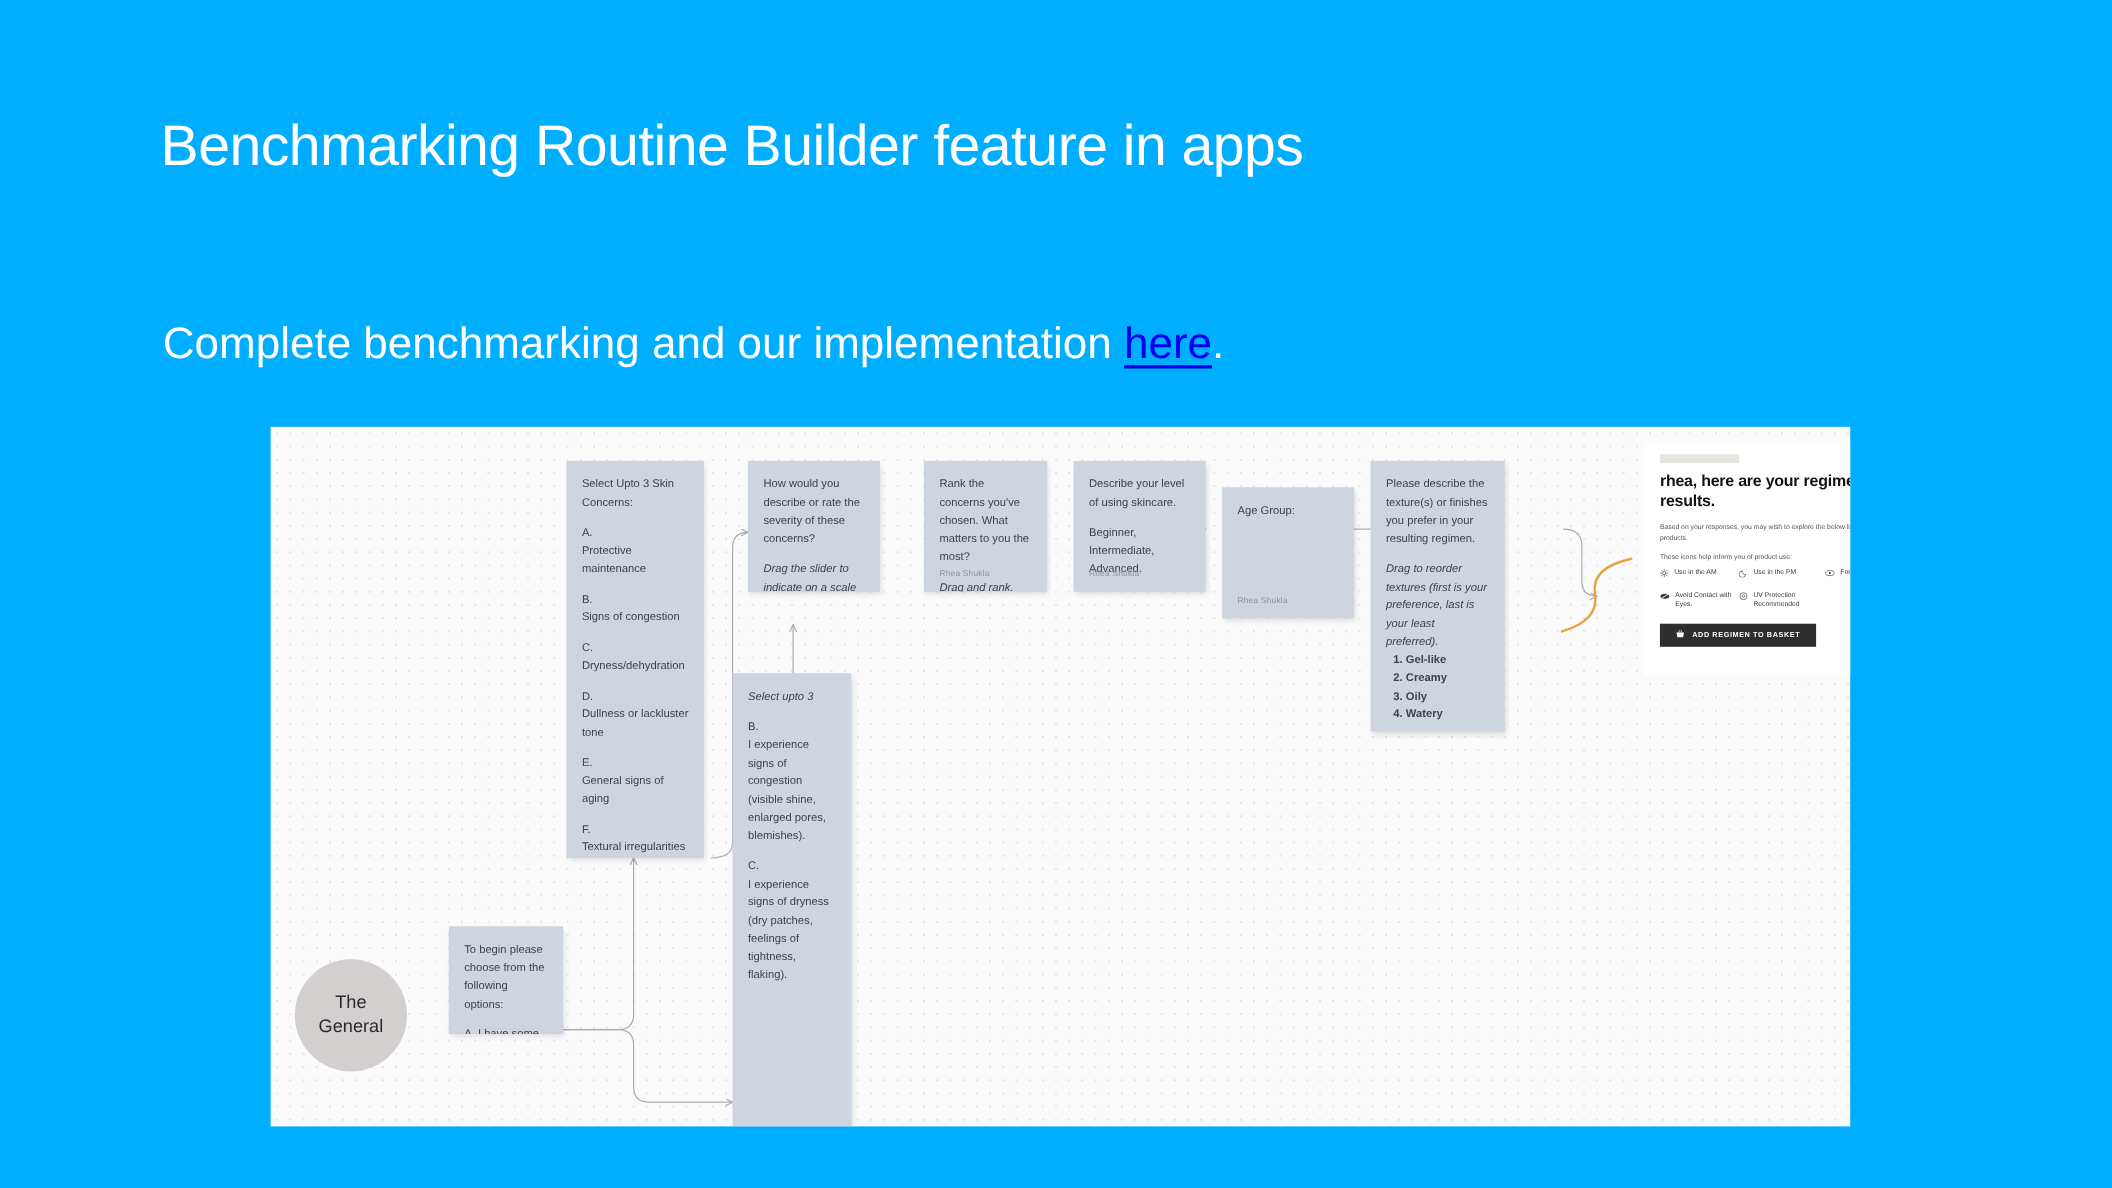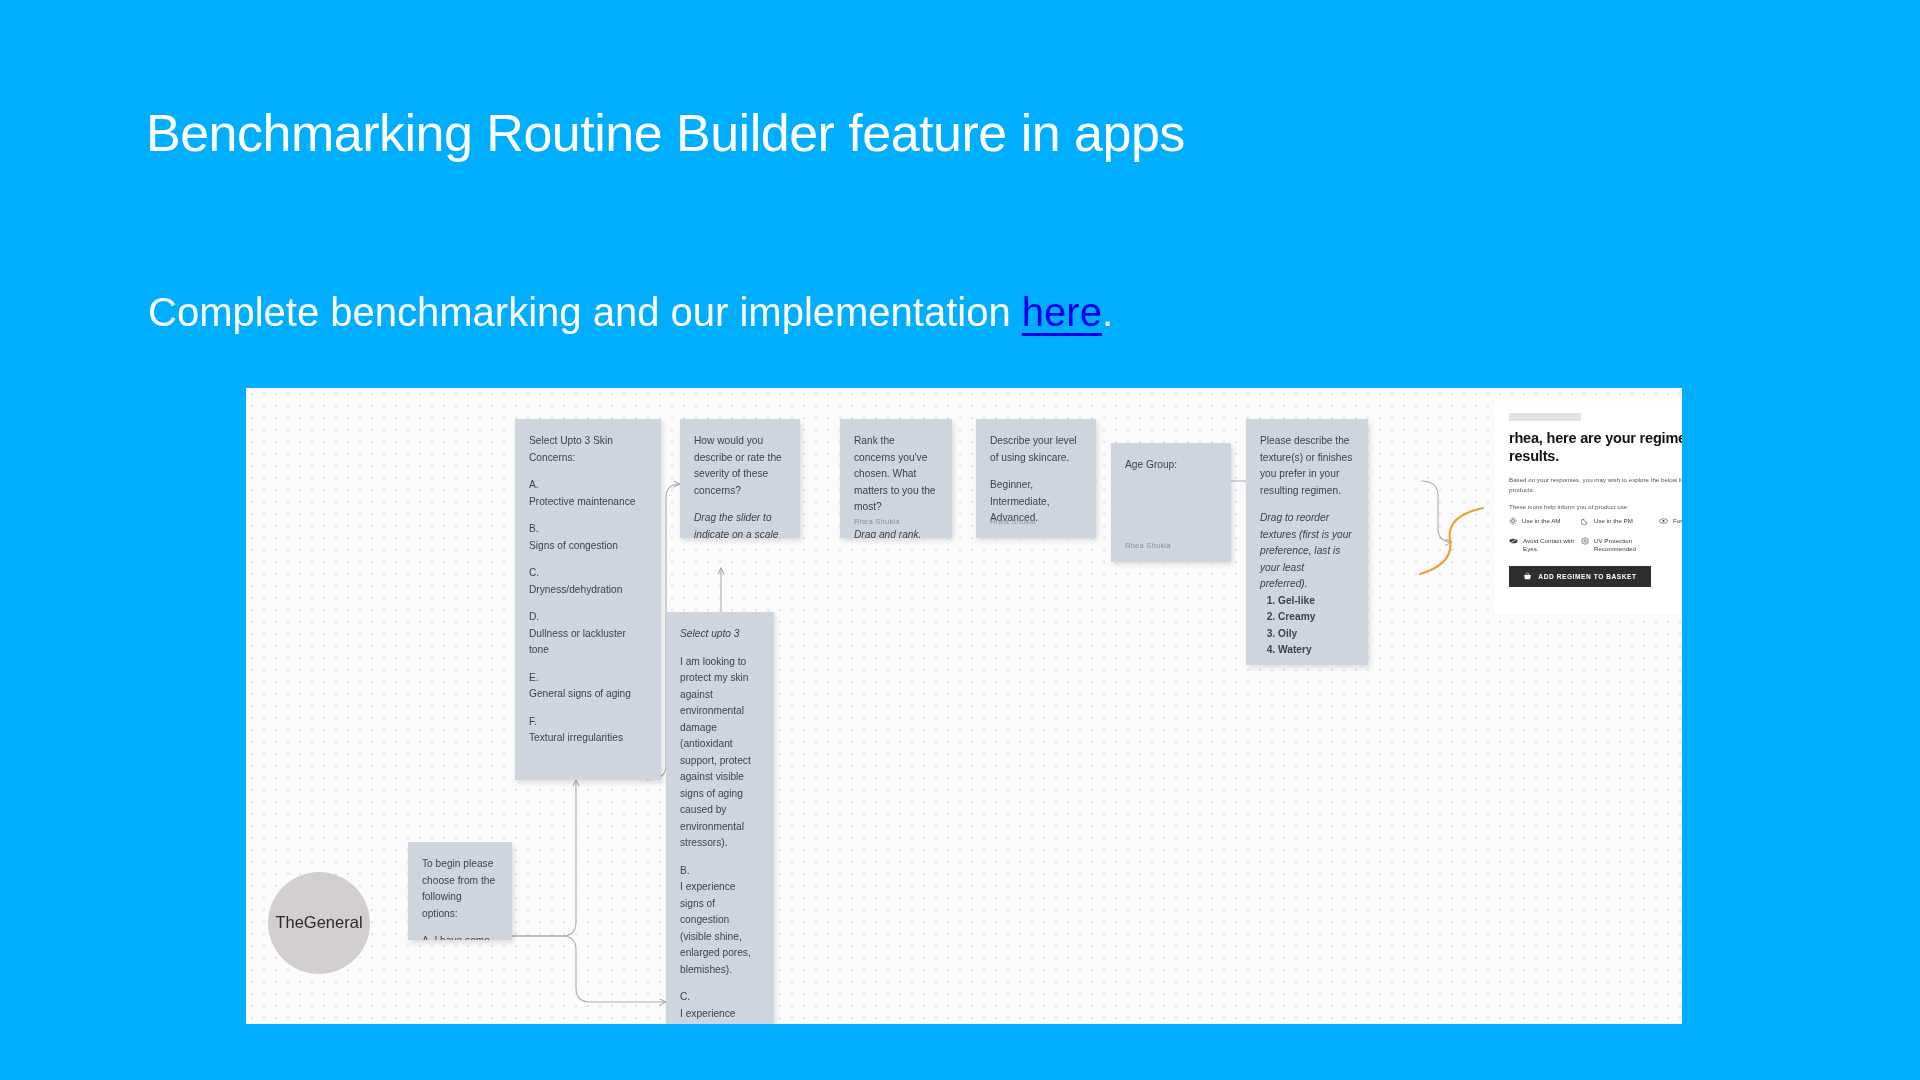--- a/index.html
+++ b/index.html
@@ -102,21 +102,21 @@
   
   .brand-circle {
     position: absolute;
     left: 22px;
     top: 484px;
     width: 102px;
     height: 102px;
     border-radius: 50%;
     background: #d2cfce;
     display: flex;
-    flex-direction: row;
+    flex-direction: column;
     align-items: center;
     justify-content: center;
     color: #2b2b2b;
     font-size: 16.5px;
     line-height: 1.32;
     text-align: center;
   }
 
   
   .app-mock {
@@ -225,40 +225,39 @@
     <span>The</span>
     <span>General</span>
   </div>
 
   <div class="card" style="left:162px; top:454px; width:104px; height:98px;">
     <p>To begin please choose from the following options:</p>
     <p>A. I have some skin concerns I'd like to address.</p>
 
   </div>
 
-  <div class="card" style="left:269px; top:31px; width:146px; height:361px;">
+  <div class="card" style="left:269px; top:31px; width:125px; height:361px;">
     <p>Select Upto 3 Skin Concerns:</p>
     <p style="white-space:pre-line">A.
 Protective maintenance</p>
     <p style="white-space:pre-line">B.
 Signs of congestion</p>
     <p style="white-space:pre-line">C.
 Dryness/dehydration</p>
     <p style="white-space:pre-line">D.
 Dullness or lackluster tone</p>
     <p style="white-space:pre-line">E.
 General signs of aging</p>
     <p style="white-space:pre-line">F.
 Textural irregularities</p>
 
   </div>
 
   <div class="card" style="left:420px; top:224px; width:108px; height:412px;">
     <p class="em">Select upto 3</p>
-    <p>I am looking to protect my skin against environmental damage (antioxidant support, protect against visible signs of aging caused by environmental stressors).</p>
     <p style="white-space:pre-line">B.
 I experience signs of congestion (visible shine, enlarged pores, blemishes).</p>
     <p style="white-space:pre-line">C.
 I experience signs of dryness (dry patches, feelings of tightness, flaking).</p>
 
   </div>
 
   <div class="card" style="left:434px; top:31px; width:120px; height:119px;">
     <p>How would you describe or rate the severity of these concerns?</p>
     <p class="em">Drag the slider to indicate on a scale of 1 to 3 (mild, moderate, severe)</p>

